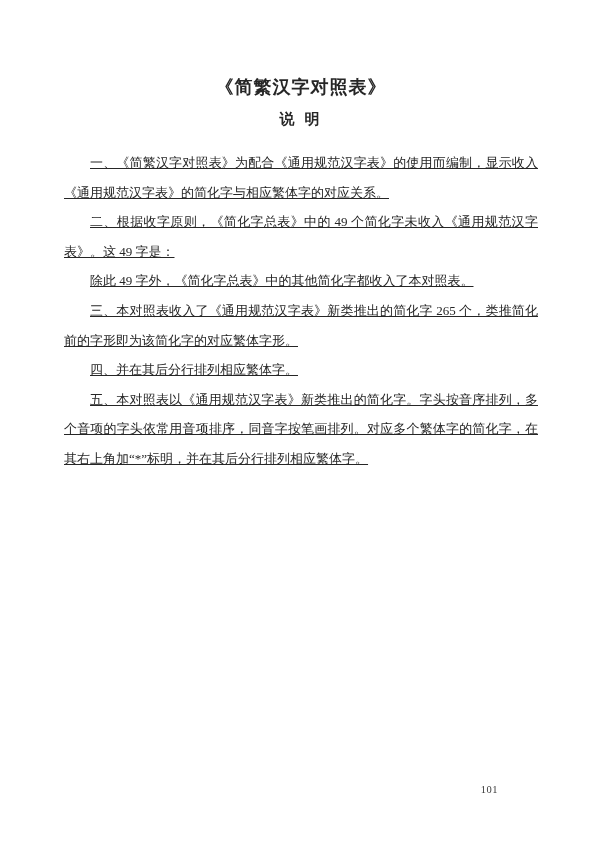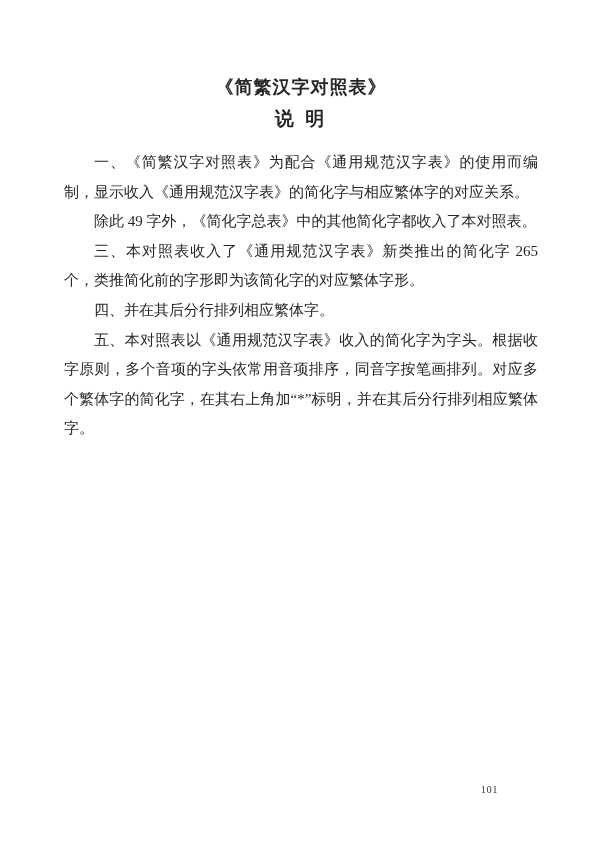--- a/index.html
+++ b/index.html
@@ -27,31 +27,32 @@
     font-weight: 700;
     font-size: 18px;
     line-height: 22px;
     letter-spacing: 1px;
     text-align: center;
     margin: 0;
   }
   .subtitle {
     font-family: "Liberation Sans", "DejaVu Sans", sans-serif;
     font-weight: 700;
-    font-size: 19px;
+    font-size: 15px;
     line-height: 18px;
     letter-spacing: 3px;
     text-align: center;
     margin: 12px 0 0 0;
   }
   .body-text {
     margin-top: 20px;
-    font-size: 15px;
+    font-size: 13px;
     line-height: 29.6px;
     text-align: justify;
+    text-decoration: underline;
   }
   .body-text p {
     margin: 0;
     text-indent: 2em;
   }
   .char-list {
     line-height: 33px;
     letter-spacing: 3.5px;
   }
   .page-number {
@@ -65,20 +66,21 @@
 </style>
 </head>
 <body>
 
 <div class="page">
   <div class="content">
     <h1 class="title">《简繁汉字对照表》</h1>
     <h2 class="subtitle">说 明</h2>
     <div class="body-text">
       <p>一、《简繁汉字对照表》为配合《通用规范汉字表》的使用而编制，显示收入《通用规范汉字表》的简化字与相应繁体字的对应关系。</p>
+      <p>二、根据收字原则，《简化字总表》中的 49 个简化字未收入《通用规范汉字表》。这 49 字是：</p>
       <p>除此 49 字外，《简化字总表》中的其他简化字都收入了本对照表。</p>
       <p>三、本对照表收入了《通用规范汉字表》新类推出的简化字 265 个，类推简化前的字形即为该简化字的对应繁体字形。</p>
       <p>四、并在其后分行排列相应繁体字。</p>
-      <p>五、本对照表以《通用规范汉字表》收入的简化字为字头。根据收字原则，多个音项的字头依常用音项排序，同音字按笔画排列。对应多个繁体字的简化字，在其右上角加“*”标明，并在其后分行排列相应繁体字。</p>
+      <p>五、本对照表以《通用规范汉字表》新类推出的简化字。字头按音序排列，多个音项的字头依常用音项排序，同音字按笔画排列。对应多个繁体字的简化字，在其右上角加“*”标明，并在其后分行排列相应繁体字。</p>
     </div>
   </div>
   <div class="page-number">101</div>
 </div>
 
 </body></html>

